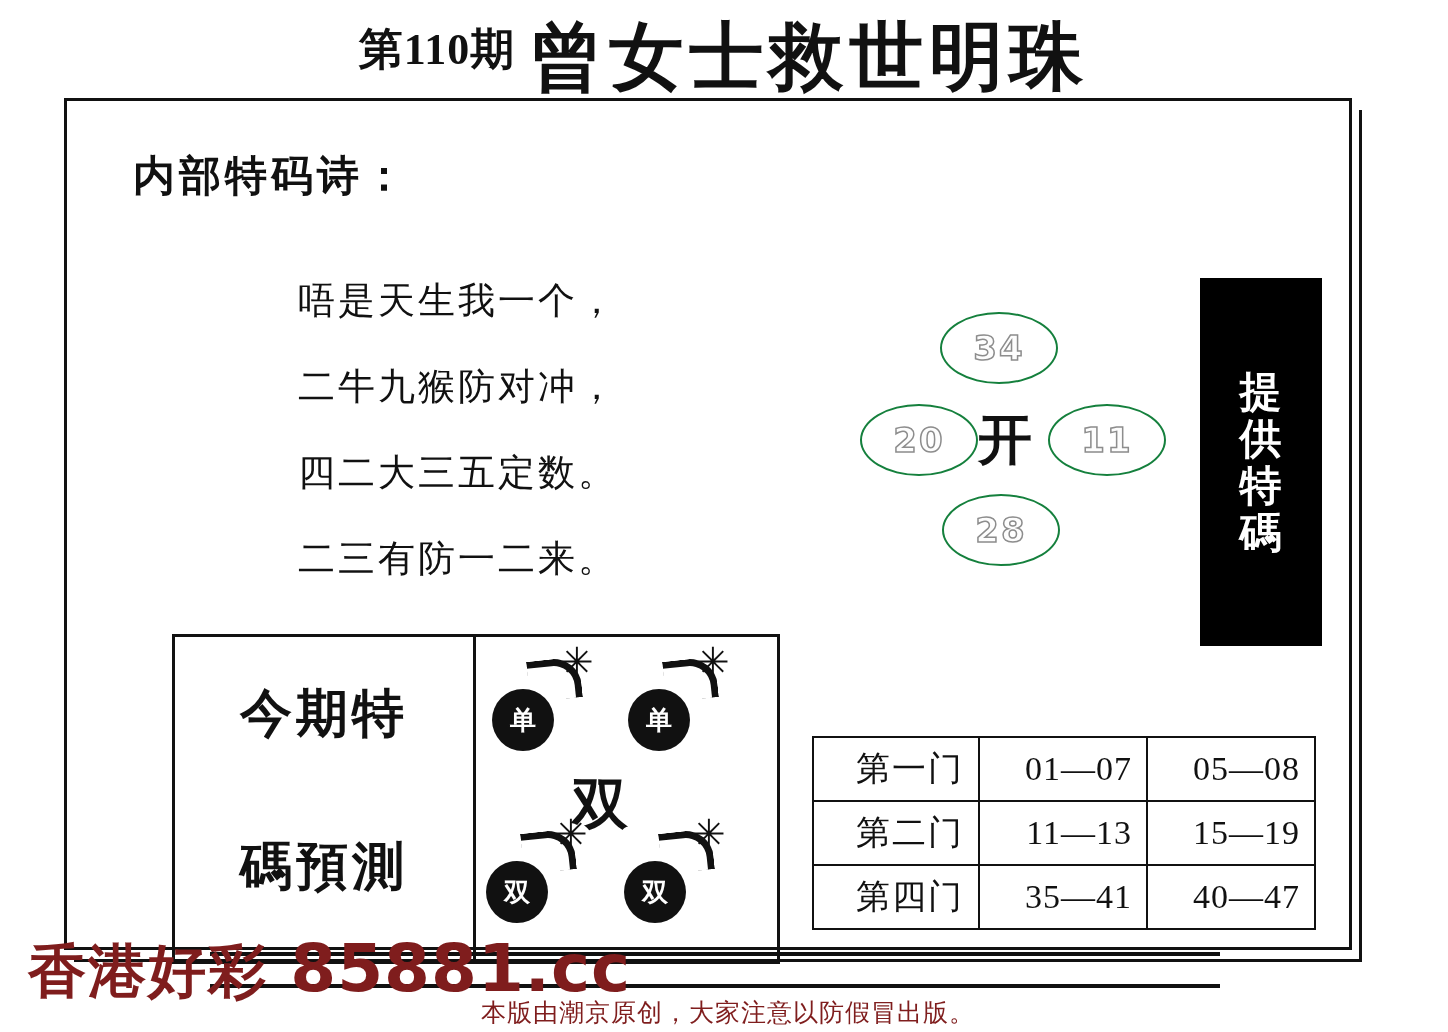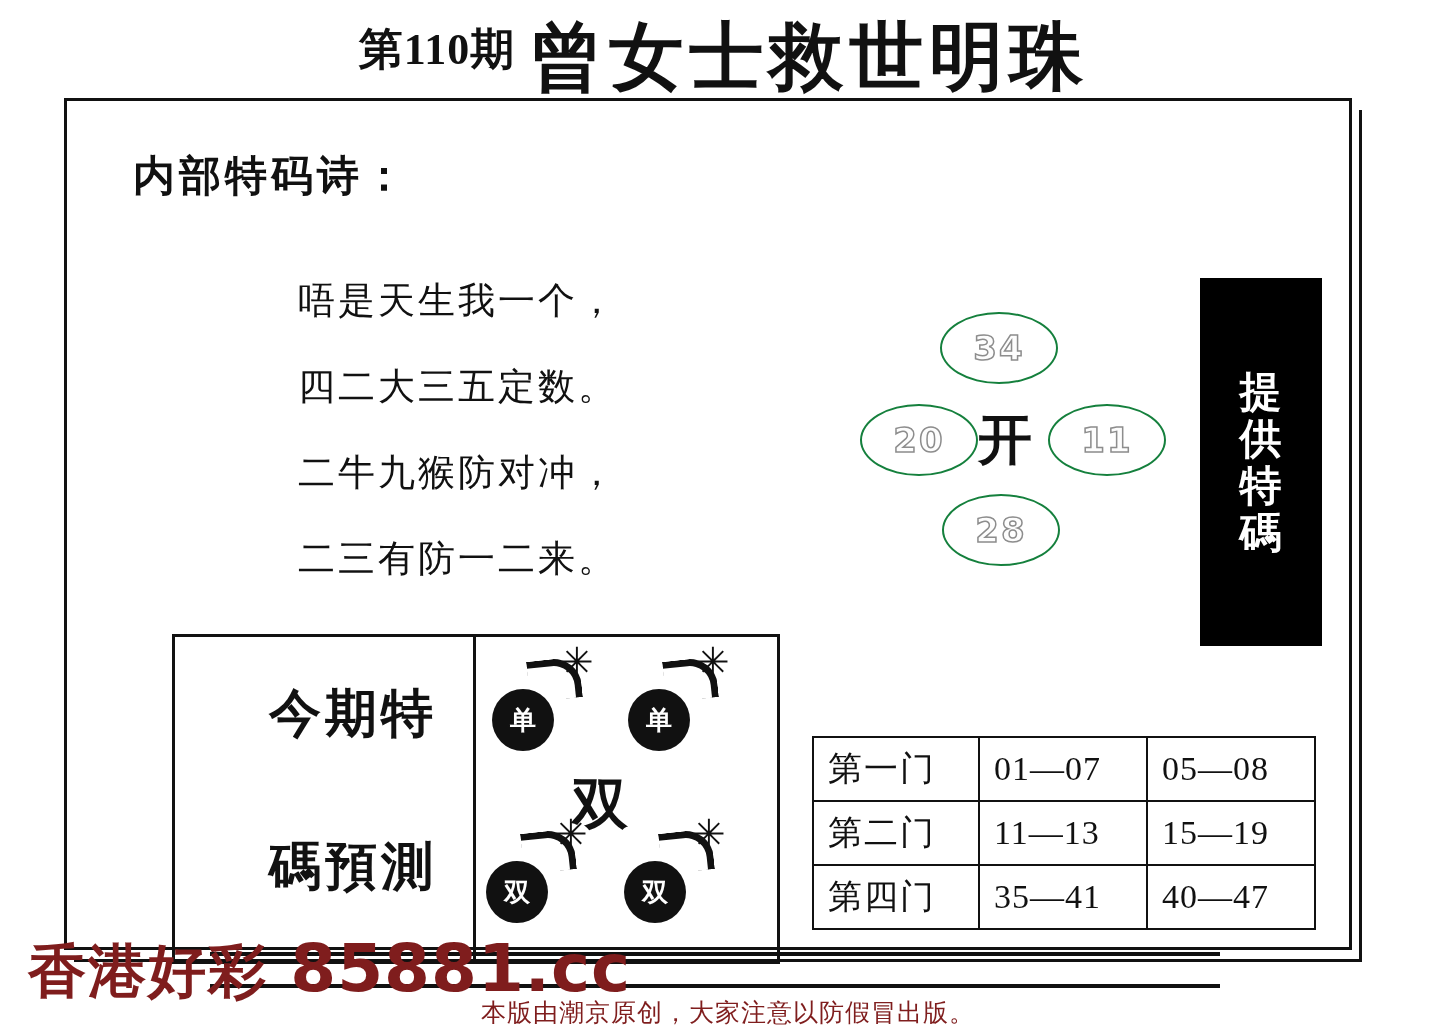--- a/index.html
+++ b/index.html
@@ -192,21 +192,20 @@
   }
   .pred-left .l1, .pred-left .l2 {
     position: absolute;
     width: 100%;
     text-align: center;
     font-family: "DejaVu Serif", "Liberation Serif", serif;
     font-size: 52px;
     font-weight: bold;
     color: #111;
     letter-spacing: 4px;
-    padding-left: 29px;
   }
   .pred-left .l1 { top: 42px; }
   .pred-left .l2 { top: 195px; }
 
   .pred-right {
     position: absolute;
     left: 301px; top: 0;
     right: 0; bottom: 0;
   }
   .bomb {
@@ -269,21 +268,21 @@
     position: absolute;
     left: 812px;
     top: 736px;
     border-collapse: collapse;
   }
   .gatetable td {
     border: 2px solid #111;
     font-family: "Liberation Serif", "DejaVu Serif", serif;
     font-size: 34px;
     color: #111;
-    text-align: left;
+    text-align: right;
     padding: 8px 14px;
     height: 48px;
     box-sizing: border-box;
   }
   .gatetable td.label {
     width: 166px;
     letter-spacing: 2px;
   }
   .gatetable td.range {
     width: 168px;
@@ -335,22 +334,22 @@
   <div class="header">
     <span class="issue">第110期</span><span class="maintitle">曾女士救世明珠</span>
   </div>
 
   <div class="frame"></div>
   <div class="frame-shadow"></div>
 
   <div class="poem-label">内部特码诗：</div>
   <div class="poem">
     <div class="poem-line">唔是天生我一个，</div>
+    <div class="poem-line">二牛九猴防对冲，</div>
     <div class="poem-line">四二大三五定数。</div>
-    <div class="poem-line">二牛九猴防对冲，</div>
     <div class="poem-line">二三有防一二来。</div>
   </div>
 
   <div class="balls">
     <div class="ball top">34</div>
     <div class="ball left">20</div>
     <div class="ball right">11</div>
     <div class="ball bottom">28</div>
     <div class="ball-center">开</div>
   </div>

